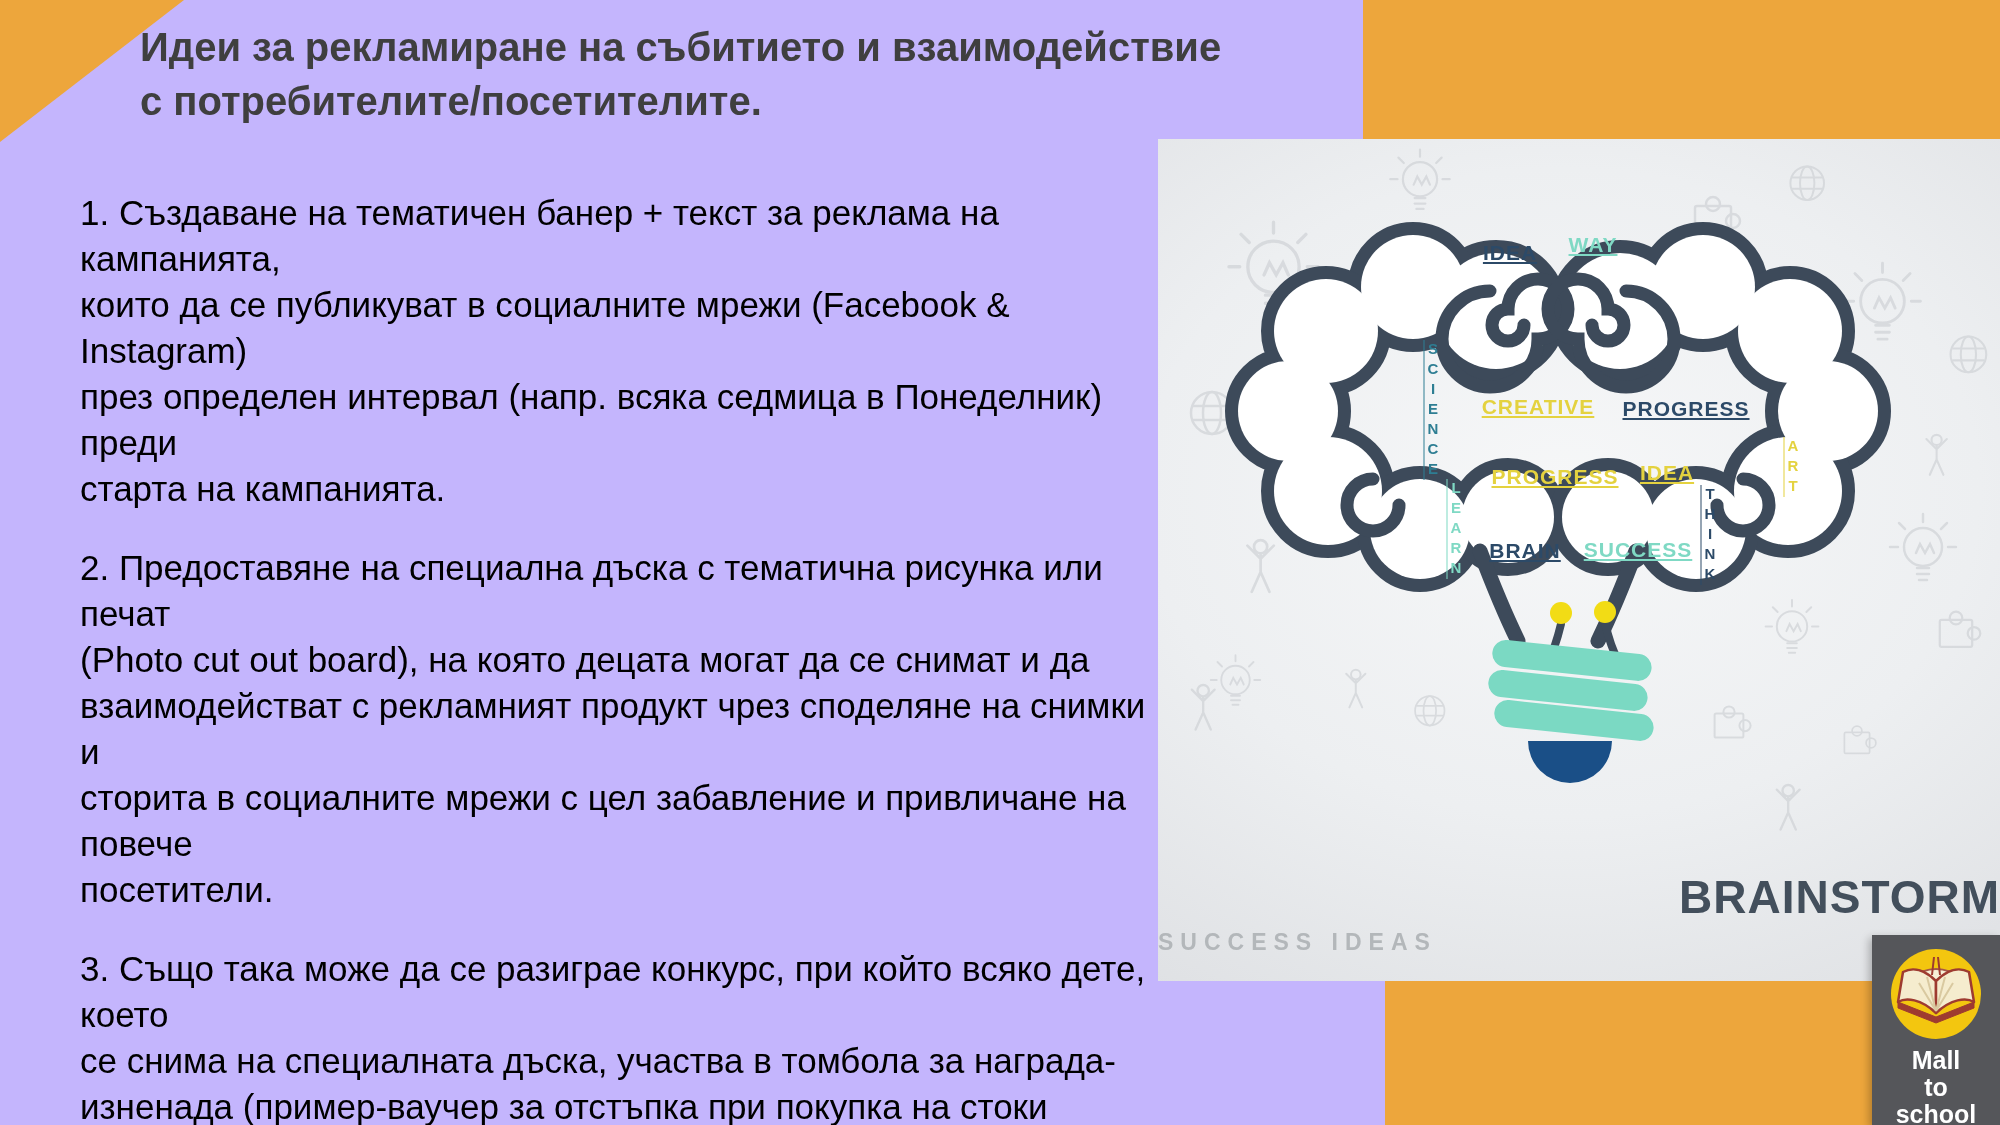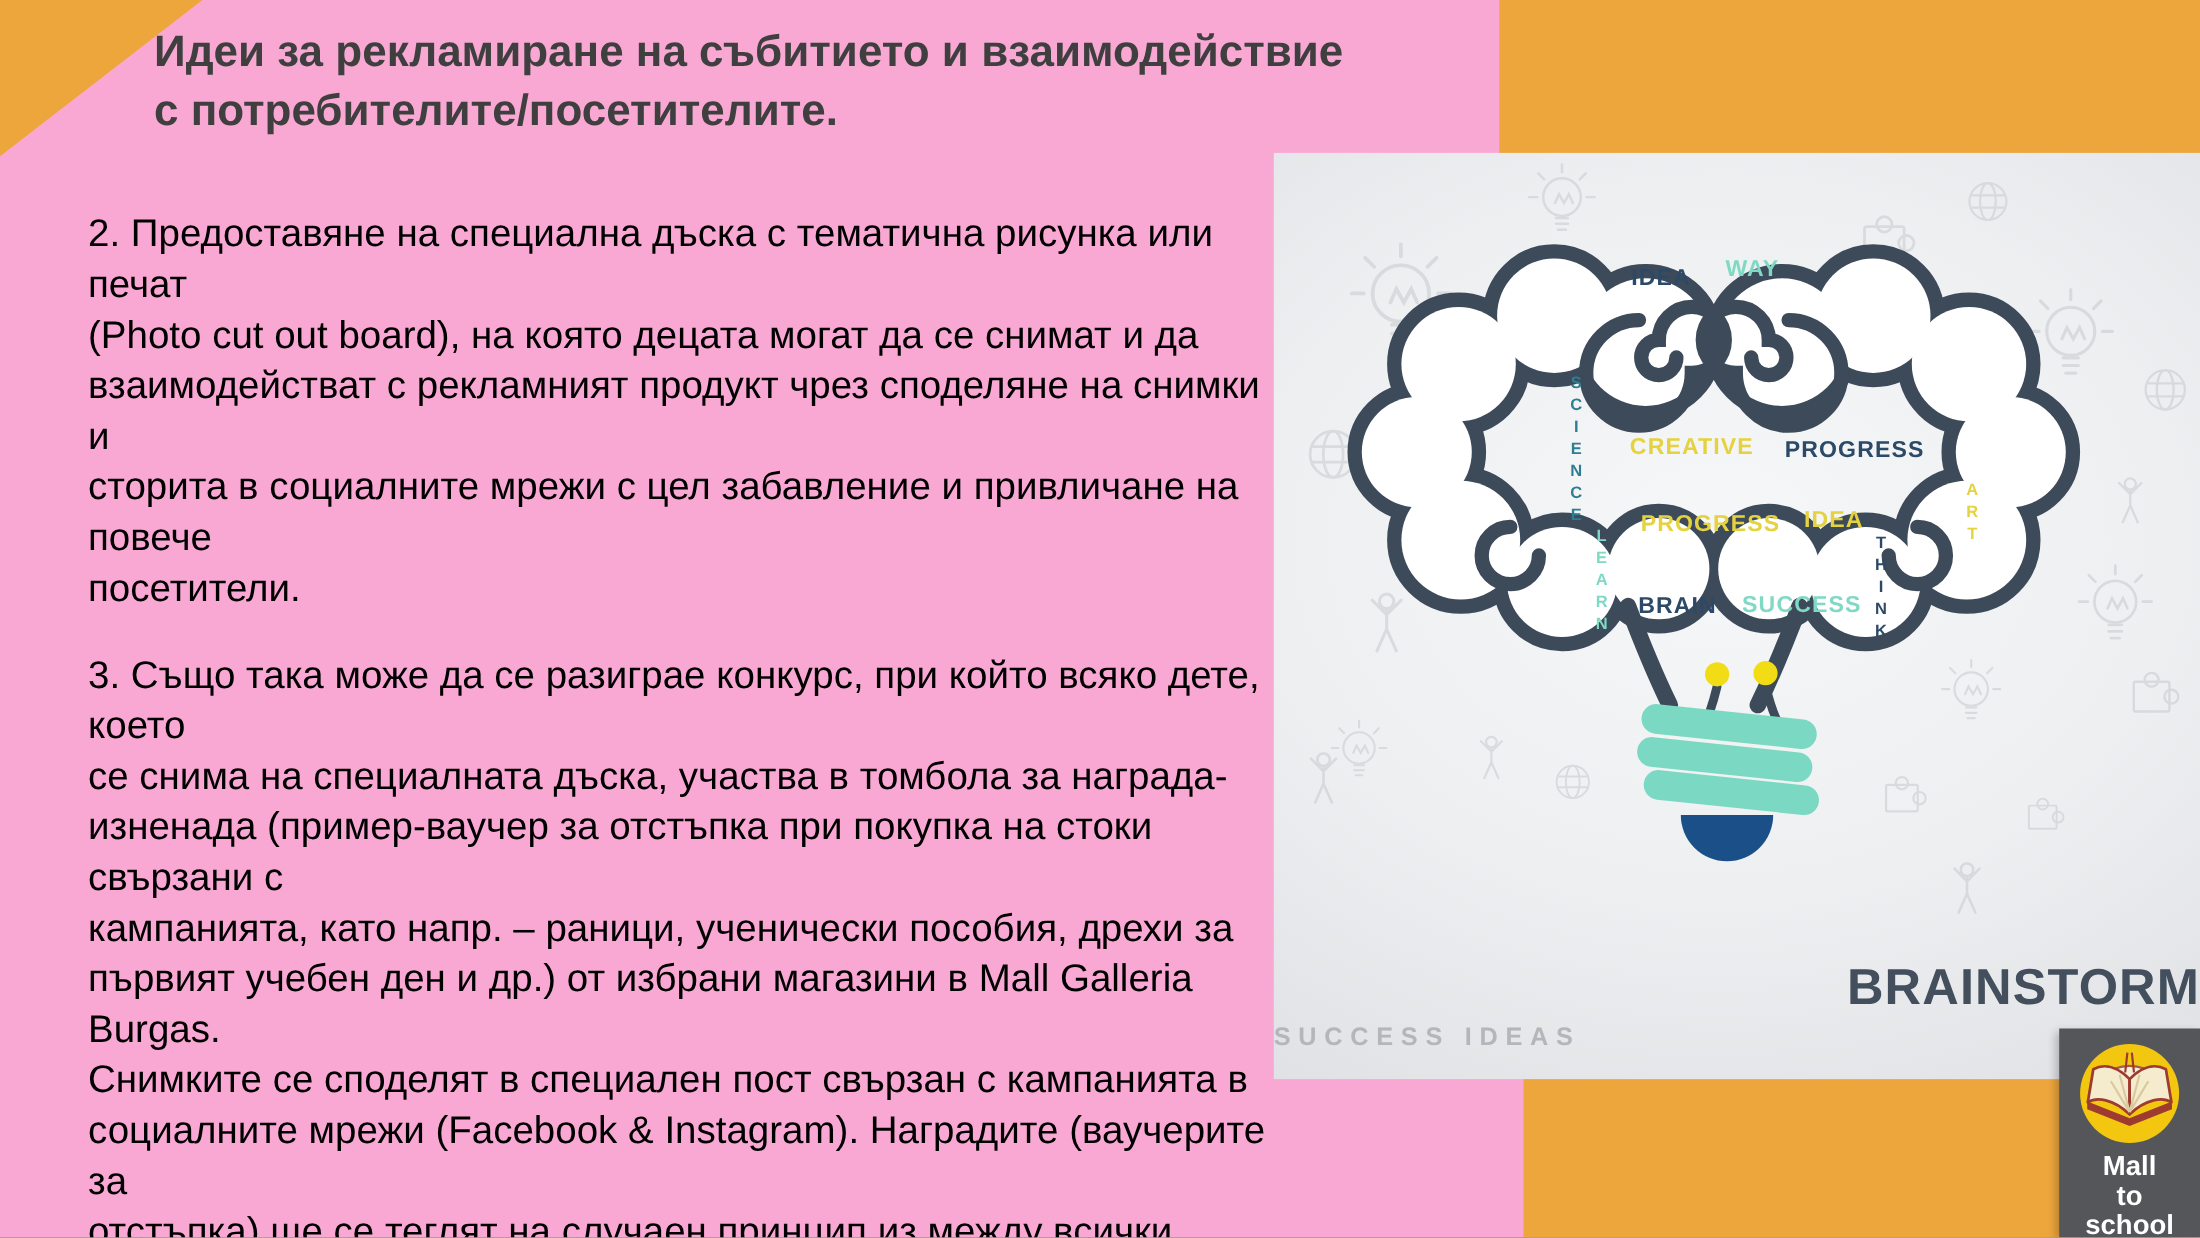--- a/index.html
+++ b/index.html
@@ -1,18 +1,18 @@
 <!DOCTYPE html>
 <html><head>
 <meta charset="utf-8">
 <style>
   html,body{margin:0;padding:0;background:#888;}
   .slide{
     position:relative; width:2000px; height:1125px;
-    background:#f9a8d4; overflow:hidden;
+    background:#c4b5fd; overflow:hidden;
     font-family:"Liberation Sans", sans-serif;
   }
   
   .corner-triangle{
     position:absolute; left:0; top:0; width:0; height:0;
     border-top:142px solid #EDA63C; border-right:184px solid transparent;
   }
   .band-top{
     position:absolute; left:1363px; top:0; width:637px; height:140px;
     background:#EDA63C;
@@ -35,21 +35,21 @@
   
   .brain-image{
     position:absolute; left:1158px; top:139px; width:842px; height:842px;
     background:radial-gradient(ellipse 90% 70% at 48% 42%, #F6F7F8 0%, #EDEFF1 55%, #DFE1E4 100%);
     overflow:hidden;
   }
   .doodles, .brain-svg{position:absolute; left:0; top:0;}
   .brain-words{position:absolute; inset:0;}
   .brain-words span{
     position:absolute; transform:translate(-50%,-50%);
-    font-weight:700; font-size:21px; letter-spacing:1px; white-space:nowrap;
+    font-weight:700; font-size:21px; letter-spacing:1px; white-space:nowrap;text-decoration:underline;
   }
   .brain-words span.vertical{
     writing-mode:vertical-rl; text-orientation:upright;
     font-size:15px; letter-spacing:3px;
   }
   .w-dark{color:#2C4A68;}
   .w-yellow{color:#E4D23F;margin-left:40px;}
   .w-mint{color:#7FD9C4;}
   .w-teal{color:#2E7E93;}
   .brain-heading{
@@ -81,20 +81,24 @@
 <div class="slide">
 
   <div class="corner-triangle"></div>
   <div class="band-top"></div>
   <div class="band-bottom"></div>
 
   <div class="title">Идеи за рекламиране на събитието и взаимодействие
 с потребителите/посетителите.</div>
 
   <div class="body-text">
+    <p>1. Създаване на тематичен банер + текст за реклама на кампанията,
+които да се публикуват в социалните мрежи (Facebook &amp; Instagram)
+през определен интервал (напр. всяка седмица в Понеделник) преди
+старта на кампанията.</p>
     <p>2. Предоставяне на специална дъска с тематична рисунка или печат
 (Photo cut out board), на която децата могат да се снимат и да
 взаимодействат с рекламният продукт чрез споделяне на снимки и
 сторита в социалните мрежи с цел забавление и привличане на повече
 посетители.</p>
     <p>3. Също така може да се разиграе конкурс, при който всяко дете, което
 се снима на специалната дъска, участва в томбола за награда-
 изненада (пример-ваучер за отстъпка при покупка на стоки свързани с
 кампанията, като напр. – раници, ученически пособия, дрехи за
 първият учебен ден и др.) от избрани магазини в Mall Galleria Burgas.

